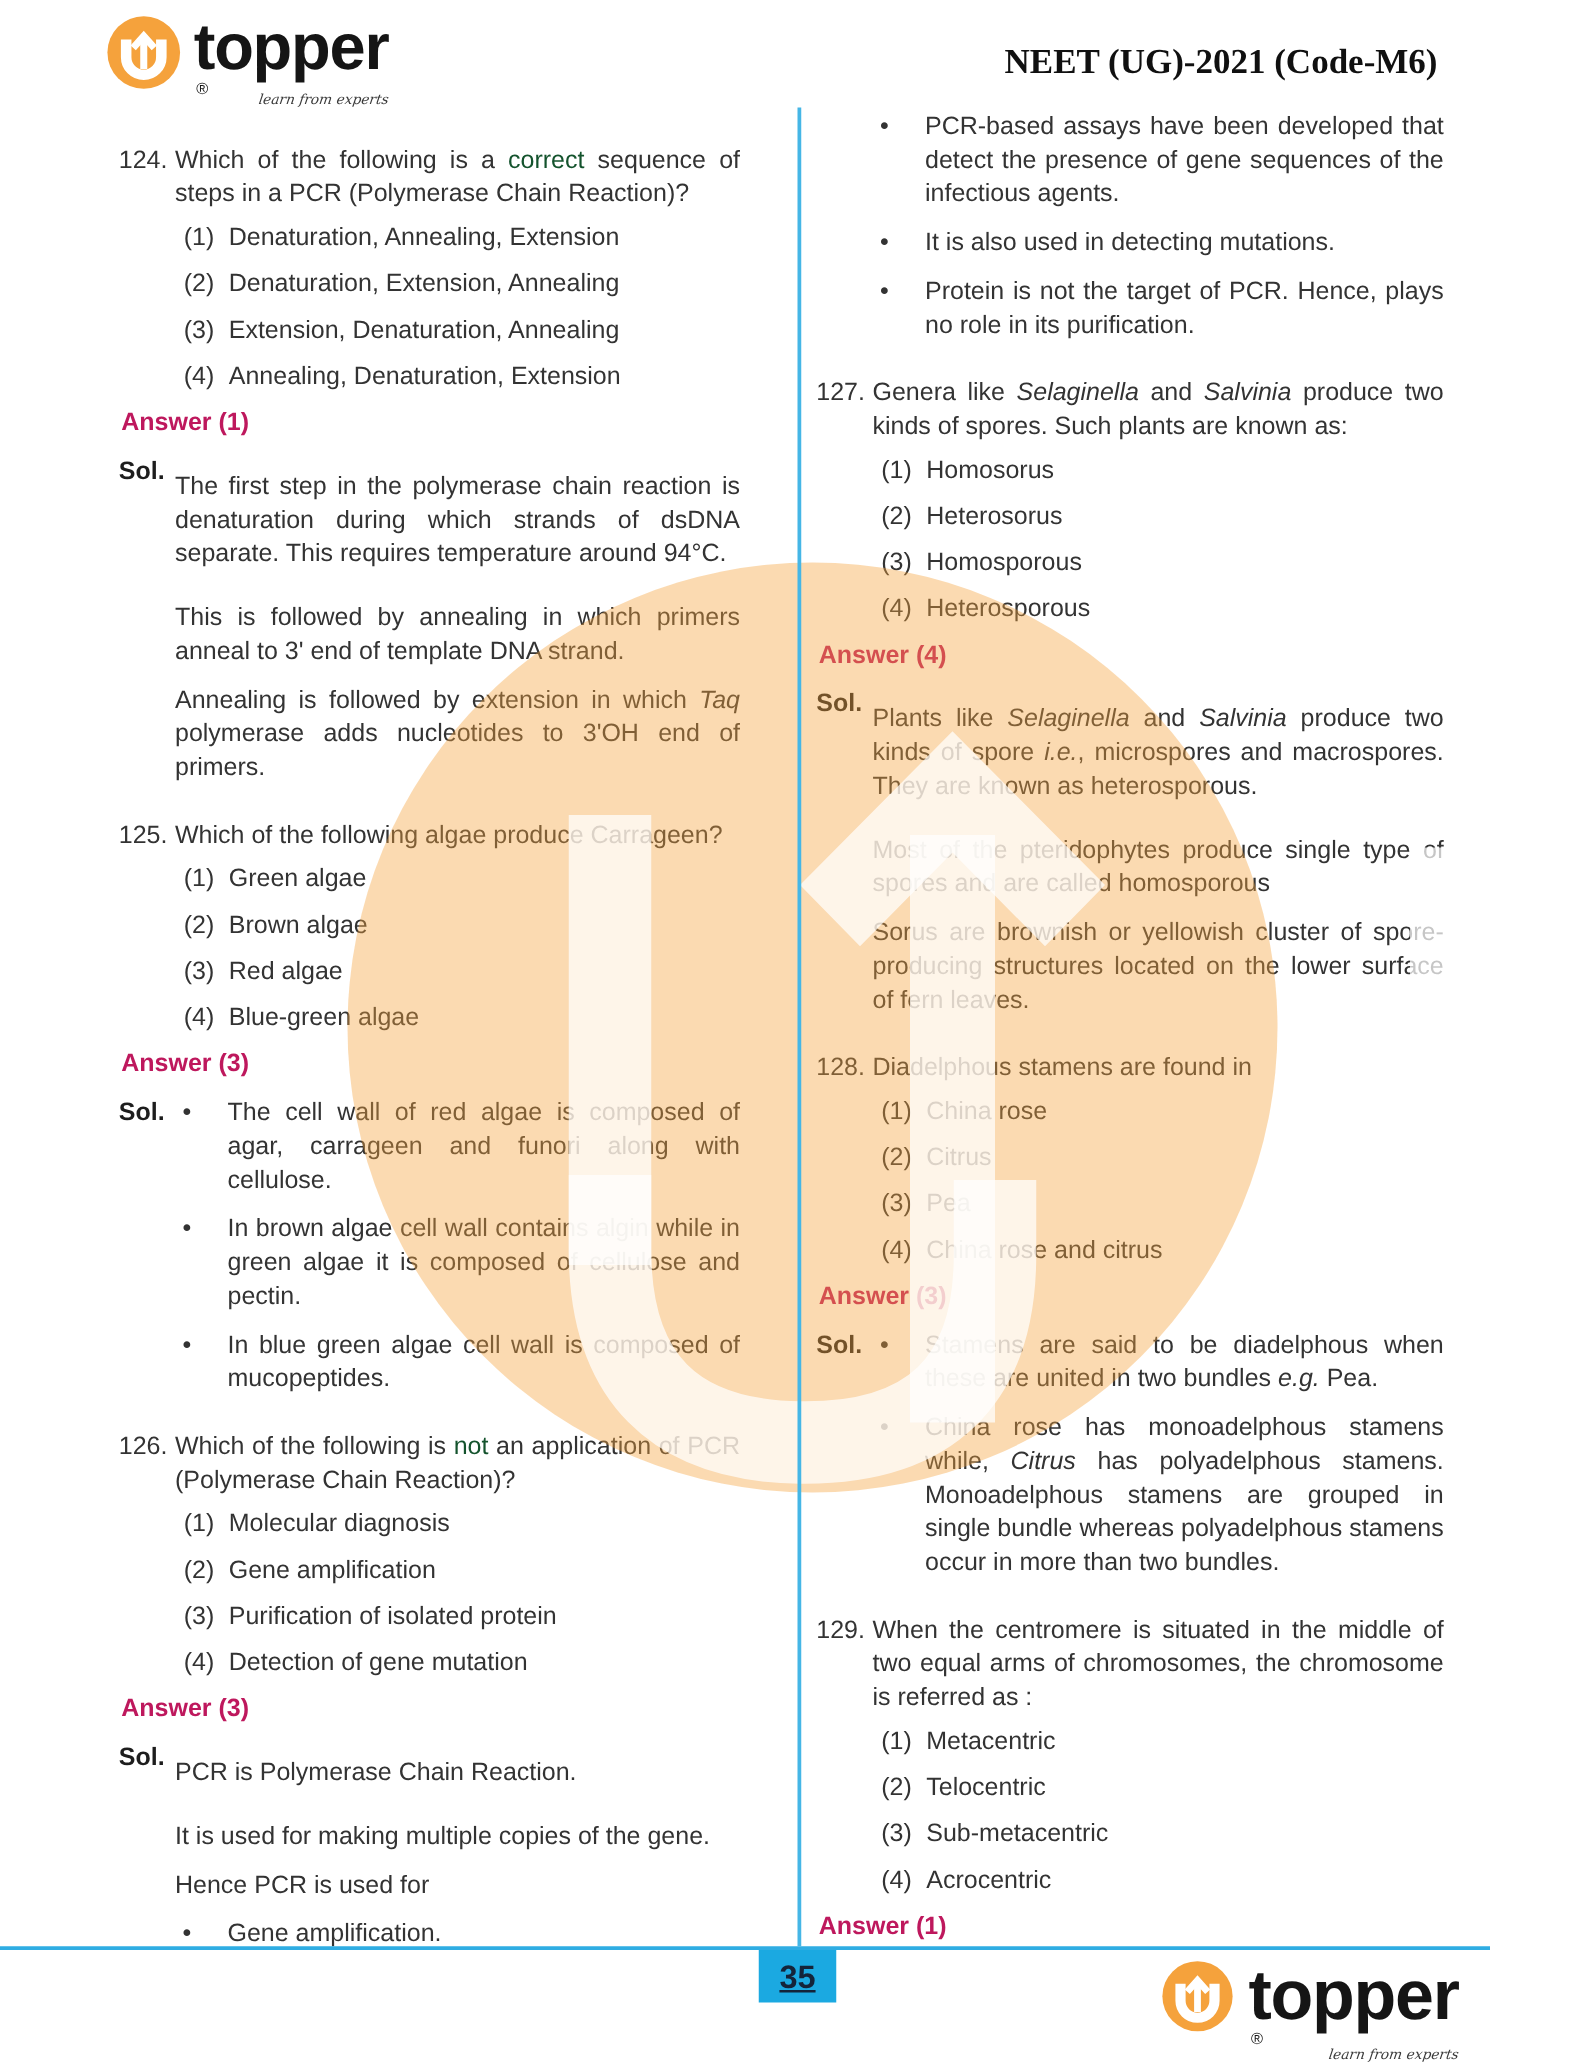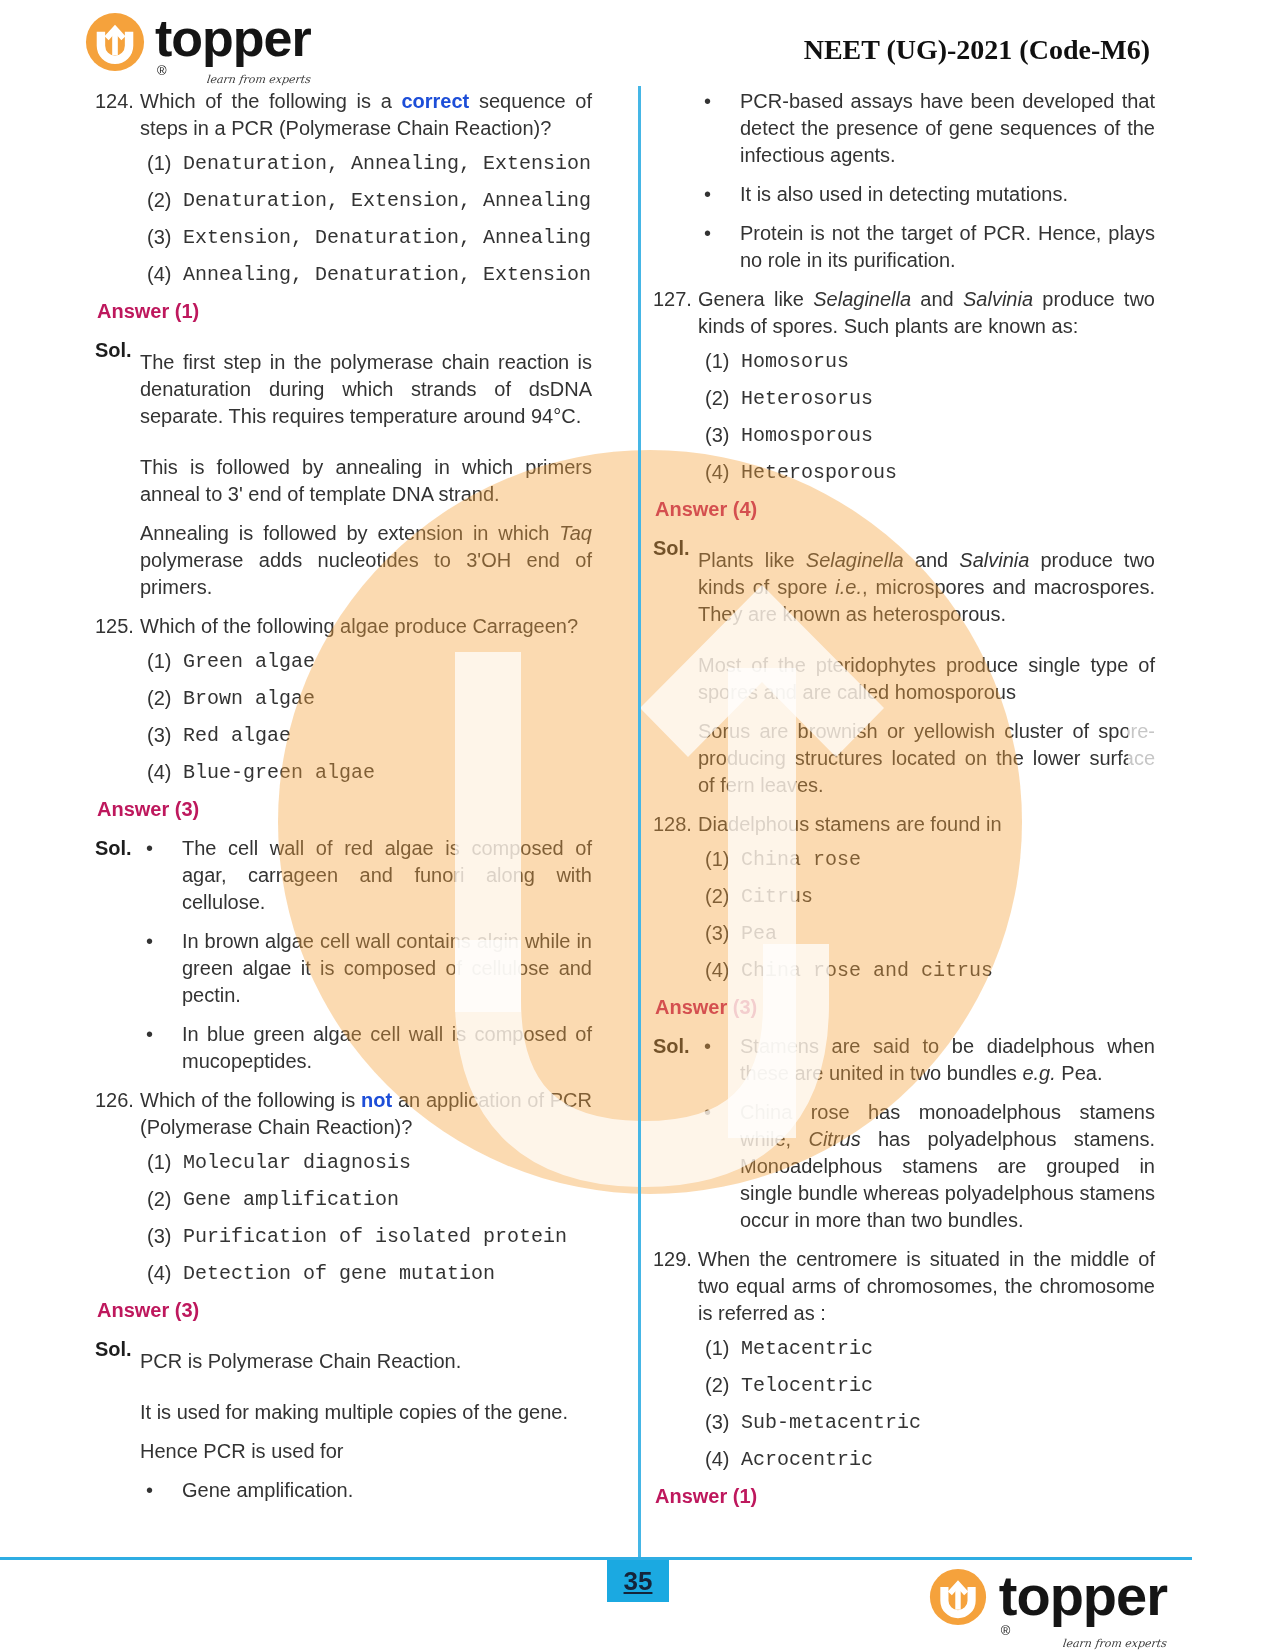--- a/index.html
+++ b/index.html
@@ -34,38 +34,38 @@
     position:absolute;left:607px;top:1560px;width:62px;height:42px;
     background:#1ba9e1;color:#14243a;font-weight:bold;font-size:26px;
     display:flex;align-items:center;justify-content:center;z-index:7;text-decoration:underline;
   }
   #footer-brand{position:absolute;right:108px;top:1568px;}
   #footer-brand .word{font-size:56px;}
   
   .col{position:absolute;top:88px;z-index:1;font-size:20px;line-height:27px;}
   #col-left{left:95px;width:497px;}
   #col-right{left:653px;width:502px;}
-  .q-row{display:flex;margin-bottom:8px;}
+  .q-row{display:flex;margin-bottom:8px;margin-top:27px;}
   .q-num{width:45px;flex:none;}
   .q-text{flex:1;text-align:justify;}
   .opt-row{display:flex;margin-left:52px;margin-bottom:10px;}
   .opt-num{width:36px;flex:none;}
-  .opt-text{flex:1;font-family:Liberation Mono, monospace;}
+  .opt-text{flex:1;}
   .answer{font-weight:bold;color:#be185d;margin:6px 0 12px 2px;}
   .sol-row{display:flex;margin-bottom:12px;}
   .sol-label{width:45px;flex:none;font-weight:bold;color:#1d1d1d;}
   .sol-body{flex:1;}
   .para{text-align:justify;margin-bottom:12px;margin-left:45px;}
   .para.first{margin-left:0;margin-top:12px;}
   .b-row{display:flex;margin-bottom:12px;}
   .b-dot{width:36px;flex:none;text-align:left;padding-left:6px;}
   .b-text{flex:1;text-align:justify;}
   .b-ind{margin-left:45px;}
   i.seg{font-style:italic;}
-  b.seg{font-weight:bold;color:#1d4ed8;}
+  b.seg{font-weight:normal;color:#14532d;}
   
   #watermark{position:absolute;left:0;top:0;width:1275px;height:1650px;z-index:5;pointer-events:none;}
 </style>
 </head>
 <body>
 
 <div id="header-brand" class="brand">
   <span class="u-badge">
     <svg viewBox="0 0 64 64" width="60" height="60">
       <circle cx="32" cy="32" r="31" fill="#f5a23c"></circle>

